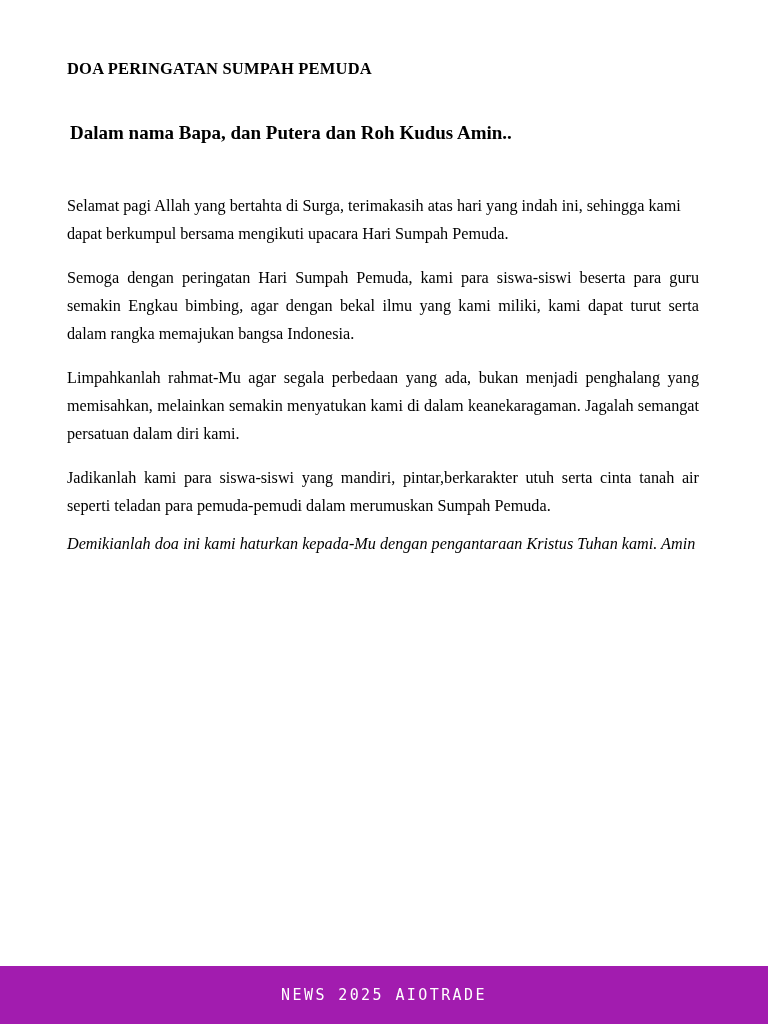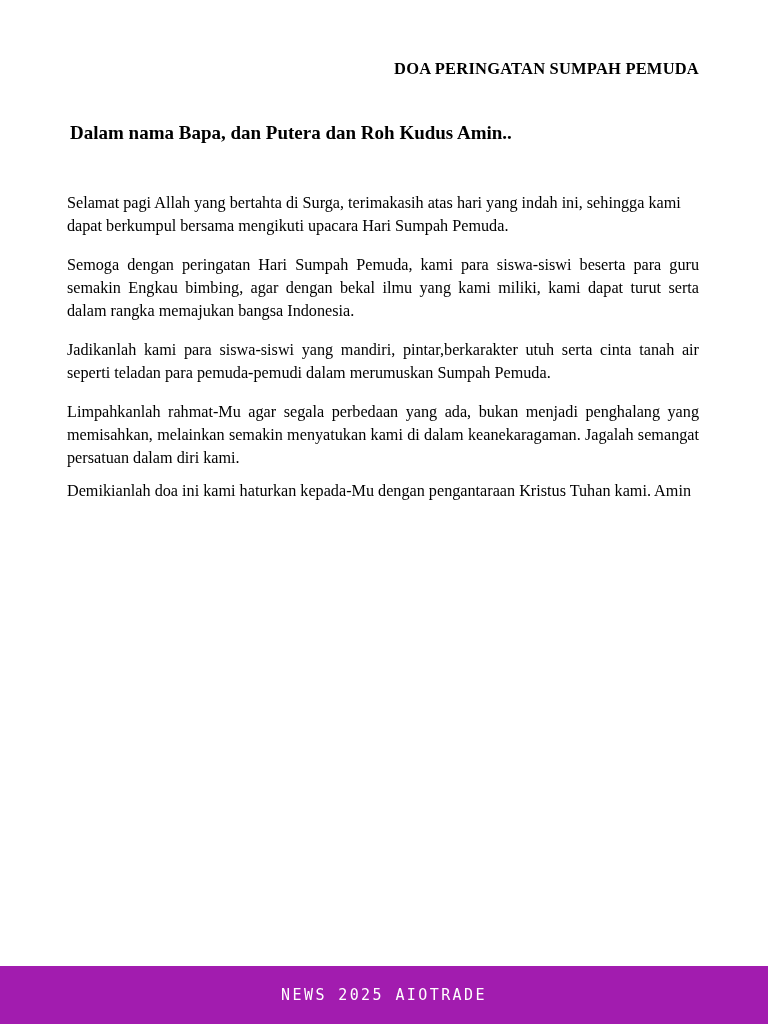--- a/index.html
+++ b/index.html
@@ -34,21 +34,21 @@
   }
 
   .doc-body {
     position: absolute;
     left: 67px;
     top: 0;
     width: 632px;
   }
 
   .doc-title {
-    text-align: right;
+    text-align: left;
     font-family: "Liberation Serif", serif;
     font-weight: bold;
     font-size: 16.5px;
     letter-spacing: 0.2px;
     color: #000000;
     margin: 0;
     padding-top: 59px;
     line-height: 1.2;
   }
 
@@ -60,39 +60,40 @@
     margin: 0;
     padding-top: 42px;
     padding-left: 3px;
     line-height: 1.25;
   }
 
   .para {
     font-family: "Liberation Serif", serif;
     font-size: 16.2px;
     color: #000000;
-    line-height: 23px;
+    line-height: 28px;
     margin: 0;
     white-space: pre-wrap;
   }
 
   .para.first {
     padding-top: 47px;
     text-align: left;
   }
 
   .para.just {
     text-align: justify;
     text-justify: inter-word;
     margin-top: 16px;
   }
 
   .para.plain {
     text-align: left;
     margin-top: 10px;
+    font-style: italic;
   }
 
   
   .footer-band {
     position: absolute;
     left: 0;
     top: 966px;
     width: 768px;
     height: 58px;
     background: #a21caf;
@@ -119,23 +120,23 @@
     <div class="doc-body">
 
       <h1 class="doc-title">DOA PERINGATAN SUMPAH PEMUDA</h1>
 
       <p class="salutation">Dalam nama Bapa, dan Putera dan Roh Kudus Amin..</p>
 
       <p class="para first">Selamat pagi Allah yang bertahta di Surga, terimakasih atas hari yang indah ini, sehingga kami dapat berkumpul bersama mengikuti upacara Hari Sumpah Pemuda.</p>
 
       <p class="para just">Semoga dengan peringatan Hari Sumpah Pemuda, kami para siswa-siswi beserta para guru semakin Engkau bimbing, agar dengan bekal ilmu yang kami miliki, kami dapat turut serta  dalam rangka memajukan bangsa Indonesia.</p>
 
+      <p class="para just">Limpahkanlah rahmat-Mu agar segala perbedaan yang ada, bukan menjadi penghalang yang memisahkan, melainkan semakin menyatukan kami di dalam keanekaragaman. Jagalah semangat persatuan dalam diri kami.</p>
+
       <p class="para just">Jadikanlah kami para siswa-siswi yang mandiri, pintar,berkarakter utuh serta cinta tanah air  seperti teladan para pemuda-pemudi dalam merumuskan Sumpah Pemuda.</p>
-
-      <p class="para just">Limpahkanlah rahmat-Mu agar segala perbedaan yang ada, bukan menjadi penghalang yang memisahkan, melainkan semakin menyatukan kami di dalam keanekaragaman. Jagalah semangat persatuan dalam diri kami.</p>
 
 
       <p class="para plain">Demikianlah doa ini kami haturkan kepada-Mu dengan pengantaraan Kristus Tuhan kami. Amin</p>
 
     </div>
   </div>
 
   <div class="footer-band">
     <span class="footer-text">NEWS 2025 AIOTRADE</span>
   </div>

